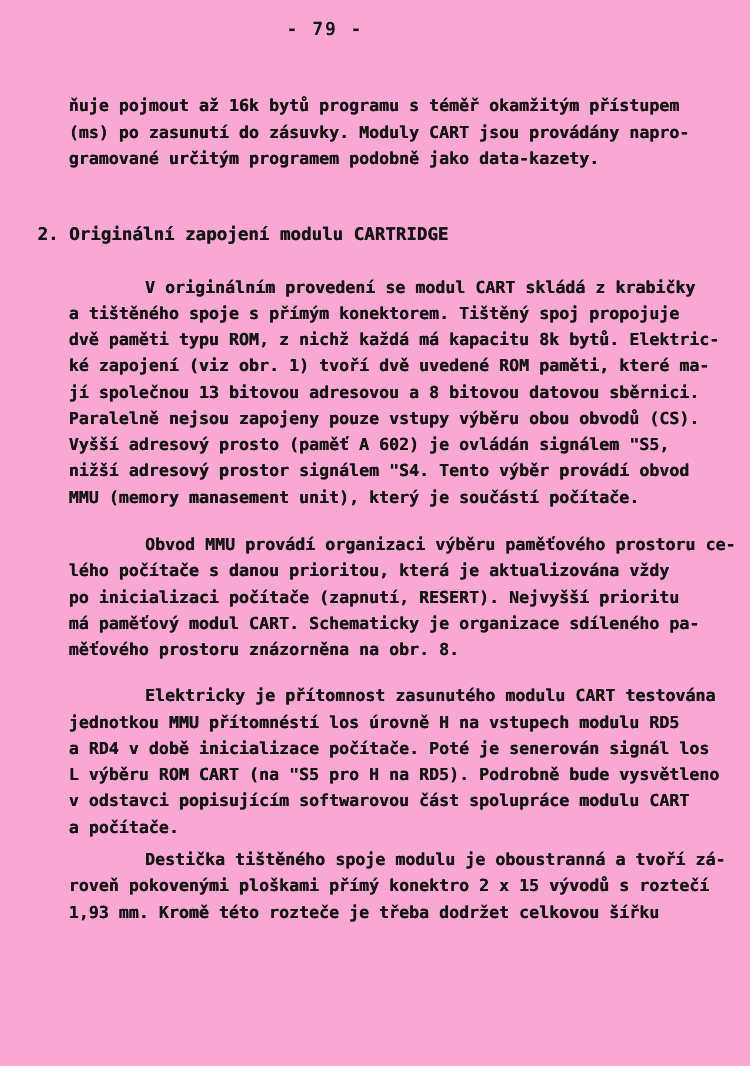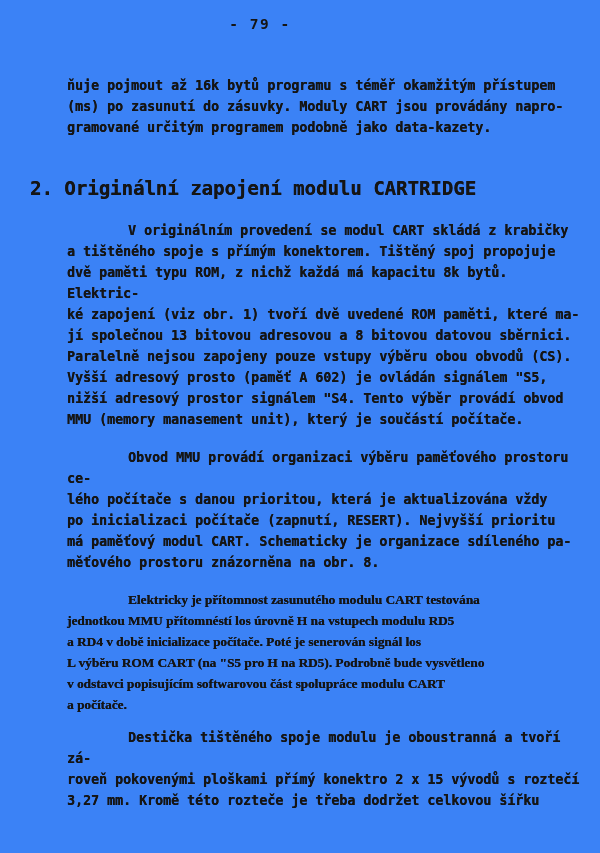--- a/index.html
+++ b/index.html
@@ -4,21 +4,21 @@
 <style>
   html, body {
     margin: 0;
     padding: 0;
     background: #ffffff;
   }
   .page {
     position: relative;
     width: 600px;
     height: 853px;
-    background: #3b82f6;
+    background: #f9a8d4;
     overflow: hidden;
     font-family: "DejaVu Sans Mono", "Liberation Mono", monospace;
     font-weight: bold;
     color: #151515;
     -webkit-font-smoothing: antialiased;
   }
   .page-number {
     width: 520px;
     padding-top: 14px;
     text-align: center;
@@ -26,39 +26,39 @@
     letter-spacing: 1.5px;
     line-height: 21px;
   }
   .content {
     padding-left: 55px;
     width: 540px;
     font-size: 13.3px;
     line-height: 21px;
   }
   .para {
-    margin: 12px;
+    margin: 0;
     white-space: pre-line;
     text-indent: 61px;
     
     text-shadow: 0.25px 0 0 currentColor;
   }
   .para.continuation { text-indent: 0; }
   .p1 { margin-top: 40px; }
   .heading {
     margin: 40px 0 0 -25px;
-    font-size: 19px;
+    font-size: 14px;
     font-weight: bold;
     white-space: pre;
     text-shadow: 0.25px 0 0 currentColor;
   }
   .p2 { margin-top: 21px; }
   .p3 { margin-top: 17px; }
   .p4 { margin-top: 16px; }
-  .p5 { margin-top: 16px; font-family: Liberation Serif, serif; }
+  .p5 { margin-top: 16px; }
   .p6 { margin-top: 5px; }
 </style>
 </head>
 <body>
 
 <div class="page">
   <div class="page-number">- 79 -</div>
 
   <div class="content">
     <p class="para continuation p1">ňuje pojmout až 16k bytů programu s téměř okamžitým přístupem
@@ -86,15 +86,15 @@
 
     <p class="para p5">Elektricky je přítomnost zasunutého modulu CART testována
 jednotkou MMU přítomnéstí los úrovně H na vstupech modulu RD5
 a RD4 v době inicializace počítače. Poté je senerován signál los
 L výběru ROM CART (na "S5 pro H na RD5). Podrobně bude vysvětleno
 v odstavci popisujícím softwarovou část spolupráce modulu CART
 a počítače.</p>
 
     <p class="para p6">Destička tištěného spoje modulu je oboustranná a tvoří zá-
 roveň pokovenými ploškami přímý konektro 2 x 15 vývodů s roztečí
-3,27 mm. Kromě této rozteče je třeba dodržet celkovou šířku</p>
+1,93 mm. Kromě této rozteče je třeba dodržet celkovou šířku</p>
   </div>
 </div>
 
 </body></html>

